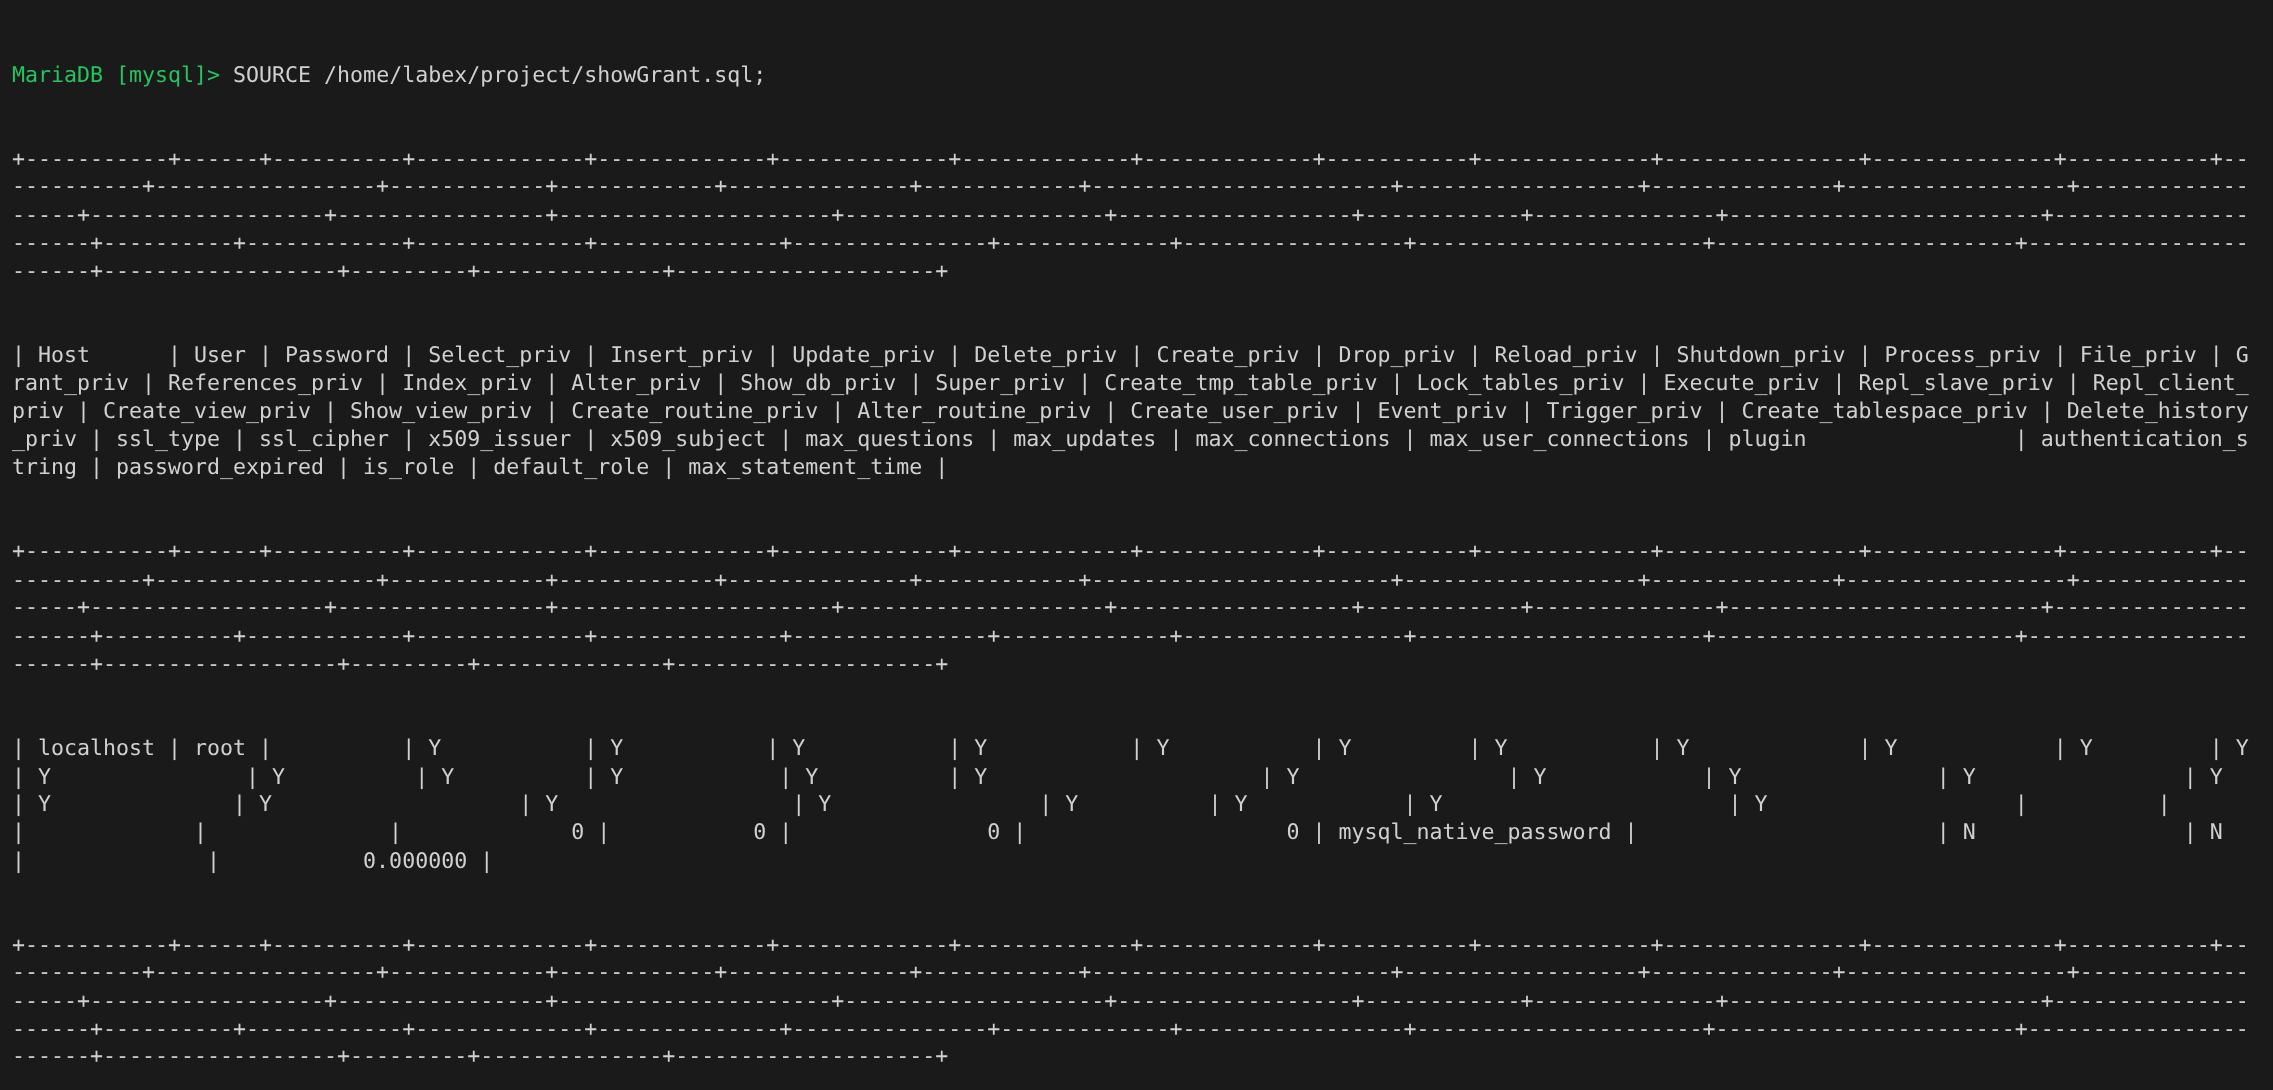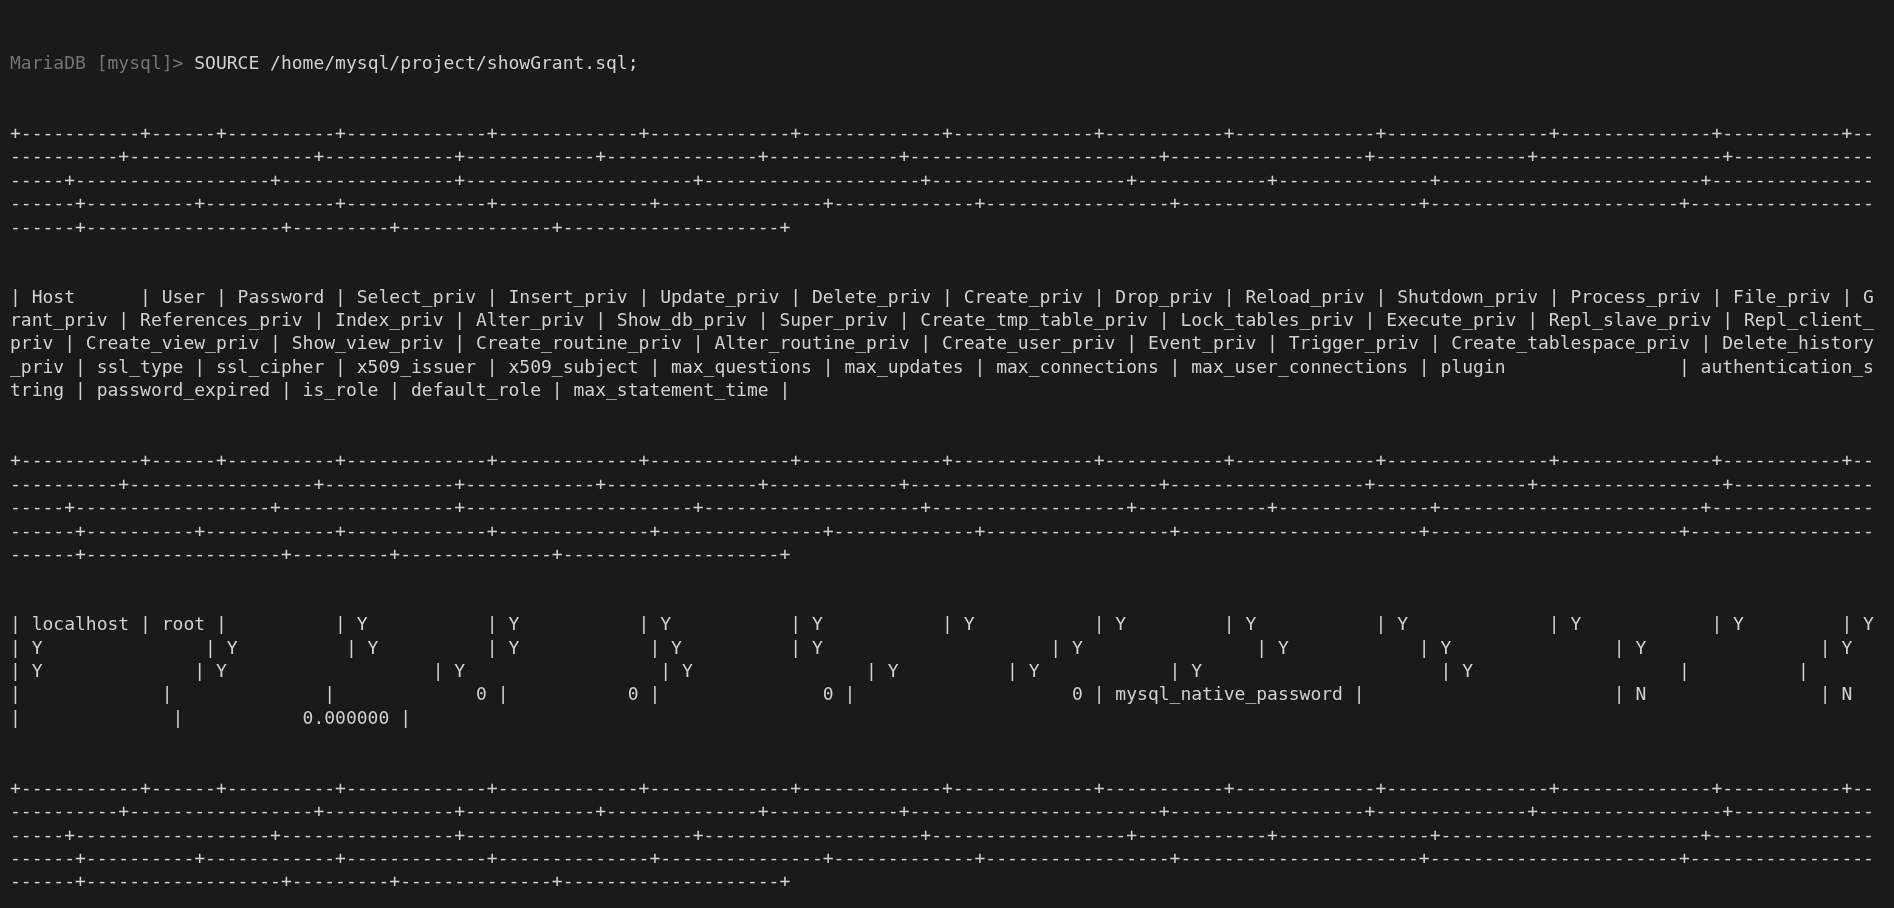--- a/index.html
+++ b/index.html
@@ -9,29 +9,29 @@
     color: #d0d0d0;
     font-family: "Menlo", "Consolas", "DejaVu Sans Mono", monospace;
     font-size: 18px;
     line-height: 1.3;
   }
   .terminal {
     padding: 4px 10px 10px 10px;
     white-space: pre;
     overflow: hidden;
   }
-  .prompt-line .prompt { color: #737373; }
+  .prompt-line .prompt { color: #22c55e; }
   .prompt-line .command { color: #d0d0d0; }
   .row { white-space: pre-wrap; word-break: break-all; }
 </style>
 </head>
 <body>
 
 <div class="terminal">
-  <div class="prompt-line"><span class="prompt">MariaDB [mysql]&gt; </span><span class="command">SOURCE /home/mysql/project/showGrant.sql;</span></div>
+  <div class="prompt-line"><span class="prompt">MariaDB [mysql]&gt; </span><span class="command">SOURCE /home/labex/project/showGrant.sql;</span></div>
   <div class="row">+-----------+------+----------+-------------+-------------+-------------+-------------+-------------+-----------+-------------+---------------+--------------+-----------+------------+-----------------+------------+------------+--------------+------------+-----------------------+------------------+--------------+-----------------+------------------+------------------+----------------+---------------------+--------------------+------------------+------------+--------------+------------------------+---------------------+----------+------------+-------------+--------------+---------------+-------------+-----------------+----------------------+-----------------------+-----------------------+------------------+---------+--------------+--------------------+</div>
   <div class="row">| Host      | User | Password | Select_priv | Insert_priv | Update_priv | Delete_priv | Create_priv | Drop_priv | Reload_priv | Shutdown_priv | Process_priv | File_priv | Grant_priv | References_priv | Index_priv | Alter_priv | Show_db_priv | Super_priv | Create_tmp_table_priv | Lock_tables_priv | Execute_priv | Repl_slave_priv | Repl_client_priv | Create_view_priv | Show_view_priv | Create_routine_priv | Alter_routine_priv | Create_user_priv | Event_priv | Trigger_priv | Create_tablespace_priv | Delete_history_priv | ssl_type | ssl_cipher | x509_issuer | x509_subject | max_questions | max_updates | max_connections | max_user_connections | plugin                | authentication_string | password_expired | is_role | default_role | max_statement_time |</div>
   <div class="row">+-----------+------+----------+-------------+-------------+-------------+-------------+-------------+-----------+-------------+---------------+--------------+-----------+------------+-----------------+------------+------------+--------------+------------+-----------------------+------------------+--------------+-----------------+------------------+------------------+----------------+---------------------+--------------------+------------------+------------+--------------+------------------------+---------------------+----------+------------+-------------+--------------+---------------+-------------+-----------------+----------------------+-----------------------+-----------------------+------------------+---------+--------------+--------------------+</div>
   <div class="row">| localhost | root |          | Y           | Y           | Y           | Y           | Y           | Y         | Y           | Y             | Y            | Y         | Y          | Y               | Y          | Y          | Y            | Y          | Y                     | Y                | Y            | Y               | Y                | Y                | Y              | Y                   | Y                  | Y                | Y          | Y            | Y                      | Y                   |          |            |             |              |             0 |           0 |               0 |                    0 | mysql_native_password |                       | N                | N       |              |           0.000000 |</div>
   <div class="row">+-----------+------+----------+-------------+-------------+-------------+-------------+-------------+-----------+-------------+---------------+--------------+-----------+------------+-----------------+------------+------------+--------------+------------+-----------------------+------------------+--------------+-----------------+------------------+------------------+----------------+---------------------+--------------------+------------------+------------+--------------+------------------------+---------------------+----------+------------+-------------+--------------+---------------+-------------+-----------------+----------------------+-----------------------+-----------------------+------------------+---------+--------------+--------------------+</div>
   
   
 </div>
 
 </body></html>

